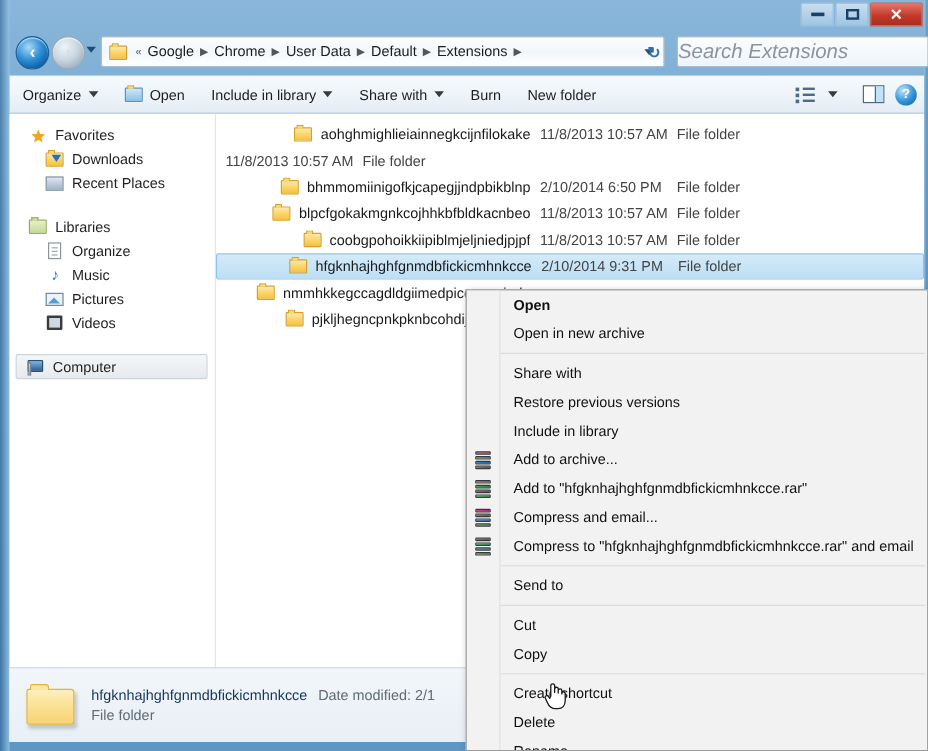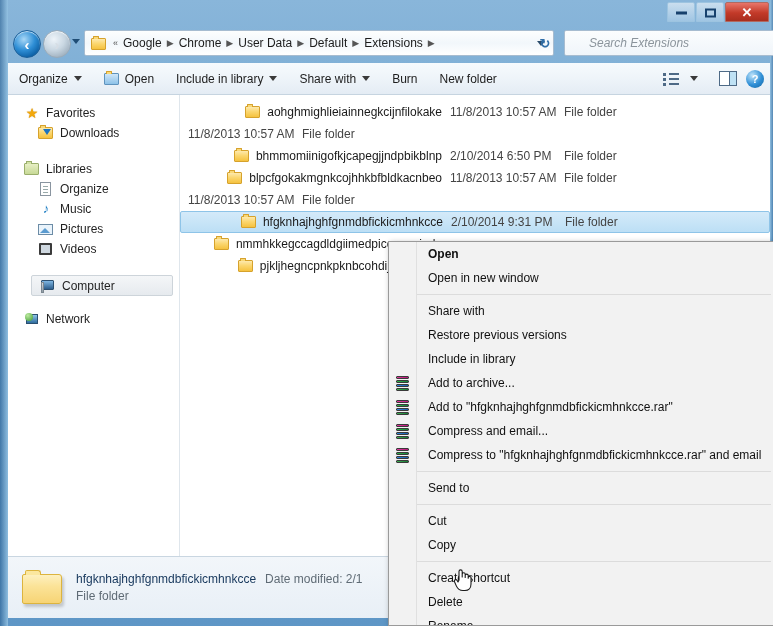--- a/index.html
+++ b/index.html
@@ -55,21 +55,21 @@
     flex:1 1 auto;overflow:hidden;white-space:nowrap;}
   .crumb{padding:2px 3px;}
   .sep{color:#555;font-size:9px;padding:0 2px;}
   #addrdrop{width:0;height:0;margin-right:8px;
     border-left:4px solid transparent;border-right:4px solid transparent;border-top:5px solid #2b4c6b;}
   #refreshbtn{position:absolute;left:526px;top:6px;width:22px;height:24px;
     display:flex;align-items:center;justify-content:center;color:#2f6ea8;font-size:13px;font-weight:bold;}
   #searchbox{position:absolute;left:556px;top:5px;width:212px;height:26px;
     background:linear-gradient(180deg,#fbfdfe,#f0f5fa);border:1px solid #a7bcd0;
     border-radius:2px;box-sizing:border-box;display:flex;align-items:center;}
-  #searchph{font-style:italic;color:#8b949c;font-size:12px;margin-left:24px;}
+  #searchph{font-style:italic;color:#8b949c;font-size:17px;margin-left:0;}
 
   
   #toolbar{position:absolute;left:8px;top:63px;width:762px;height:32px;
     background:linear-gradient(180deg,#f6fafd 0%,#eef4f9 50%,#e4ecf4 100%);
     border-bottom:1px solid #c6d4e0;box-sizing:border-box;display:flex;align-items:center;}
   .tb-item{display:flex;align-items:center;padding:0 11px;height:26px;font-size:12px;color:#1d1d1d;cursor:default;}
   .tb-caret{margin-left:6px;width:0;height:0;border-left:4px solid transparent;
     border-right:4px solid transparent;border-top:5px solid #3a3a3a;}
   .tb-spacer{flex:1 1 auto;}
   .tb-right{display:flex;align-items:center;padding-right:4px;}
@@ -85,21 +85,21 @@
     color:#fff;font-size:11px;font-weight:bold;text-align:center;line-height:18px;margin-right:2px;}
 
   
   #content{position:absolute;left:8px;top:95px;width:762px;height:523px;background:#fff;display:flex;}
   #navpane{width:172px;height:100%;background:#fff;border-right:1px solid #dfe6ec;
     box-sizing:border-box;padding-top:8px;position:relative;overflow:hidden;}
   .nav-group{margin-bottom:3px;}
   .nav-row{display:flex;align-items:center;height:20px;padding-left:16px;font-size:12px;color:#1f1f1f;cursor:default;}
   .nav-row.child{padding-left:30px;}
   .nav-row.selected{background:linear-gradient(180deg,#f4f6f8,#e6eaee);
-    border:1px solid #cdd4da;border-radius:2px;margin:0 6px 0 23px;padding-left:8px;height:21px;box-sizing:border-box;}
+    border:1px solid #cdd4da;border-radius:2px;margin:0 6px 0 5px;padding-left:8px;height:21px;box-sizing:border-box;}
   .nav-ico{width:16px;height:16px;margin-right:6px;flex:0 0 auto;position:relative;}
   .nav-gap{height:13px;}
 
   
   .ic-star{color:#f2a80c;font-size:14px;line-height:16px;text-align:center;text-shadow:0 0 1px #b97a05;}
   .ic-monitor{position:absolute;left:1px;top:2px;width:14px;height:10px;background:linear-gradient(180deg,#6aa9d8,#20527f);
     border:1px solid #2b4f70;box-sizing:border-box;border-radius:1px;}
   .ic-monitor:after{content:"";position:absolute;left:4px;top:10px;width:6px;height:2px;background:#53677a;}
   .fold{position:absolute;left:0;top:2px;width:15px;height:12px;border-radius:1px;
     background:linear-gradient(180deg,#fde9ad 0%,#fbd771 45%,#f5c23f 100%);
@@ -304,20 +304,26 @@
         <div class="nav-row">
           <span class="nav-ico ic-star">★</span>
           <span>Favorites</span>
         </div>
         <div class="nav-row child">
           <span class="nav-ico ic-dl">
               <span class="fold"></span>
             </span>
           <span>Downloads</span>
         </div>
+        <div class="nav-row child">
+          <span class="nav-ico">
+              <span class="ic-recent"></span>
+            </span>
+          <span>Recent Places</span>
+        </div>
       </div>
 
       <div class="nav-gap"></div>
 
       <div class="nav-group">
         <div class="nav-row">
           <span class="nav-ico">
               <span class="ic-lib"></span>
             </span>
           <span>Libraries</span>
@@ -350,26 +356,20 @@
 
       <div class="nav-row selected">
         <span class="nav-ico">
             <span class="ic-comp"></span>
           </span>
         <span>Computer</span>
       </div>
 
       <div class="nav-gap"></div>
 
-      <div class="nav-row">
-        <span class="nav-ico">
-            <span class="ic-net"></span>
-          </span>
-        <span>Network</span>
-      </div>
     </div>
 
     <div id="listpane">
 
       <div id="rows" style="padding-top:6px;">
           <div class="row">
             <div class="cell name">
               <span class="rowfold">
                 <span class="fold"></span>
               </span>
@@ -400,20 +400,26 @@
               <span class="rowfold">
                 <span class="fold"></span>
               </span>
               <span>blpcfgokakmgnkcojhhkbfbldkacnbeo</span>
             </div>
             <div class="cell date">11/8/2013 10:57 AM</div>
             <div class="cell type">File folder</div>
             <div class="cell size"></div>
           </div>
           <div class="row">
+            <div class="cell name">
+              <span class="rowfold">
+                <span class="fold"></span>
+              </span>
+              <span>coobgpohoikkiipiblmjeljniedjpjpf</span>
+            </div>
             <div class="cell date">11/8/2013 10:57 AM</div>
             <div class="cell type">File folder</div>
             <div class="cell size"></div>
           </div>
           <div class="row selected">
             <div class="cell name">
               <span class="rowfold">
                 <span class="fold"></span>
               </span>
               <span>hfgknhajhghfgnmdbfickicmhnkcce</span>
@@ -463,21 +469,21 @@
     </div>
   </div>
 
   <div id="ctxmenu">
     <div id="ctxgutter"></div>
     <div id="ctxitems">
         <div class="mi bold">
           <span>Open</span>
         </div>
         <div class="mi">
-          <span>Open in new window</span>
+          <span>Open in new archive</span>
         </div>
         <div class="msep"></div>
         <div class="mi">
           <span>Share with</span>
         </div>
         <div class="mi">
           <span>Restore previous versions</span>
         </div>
         <div class="mi">
           <span>Include in library</span>

